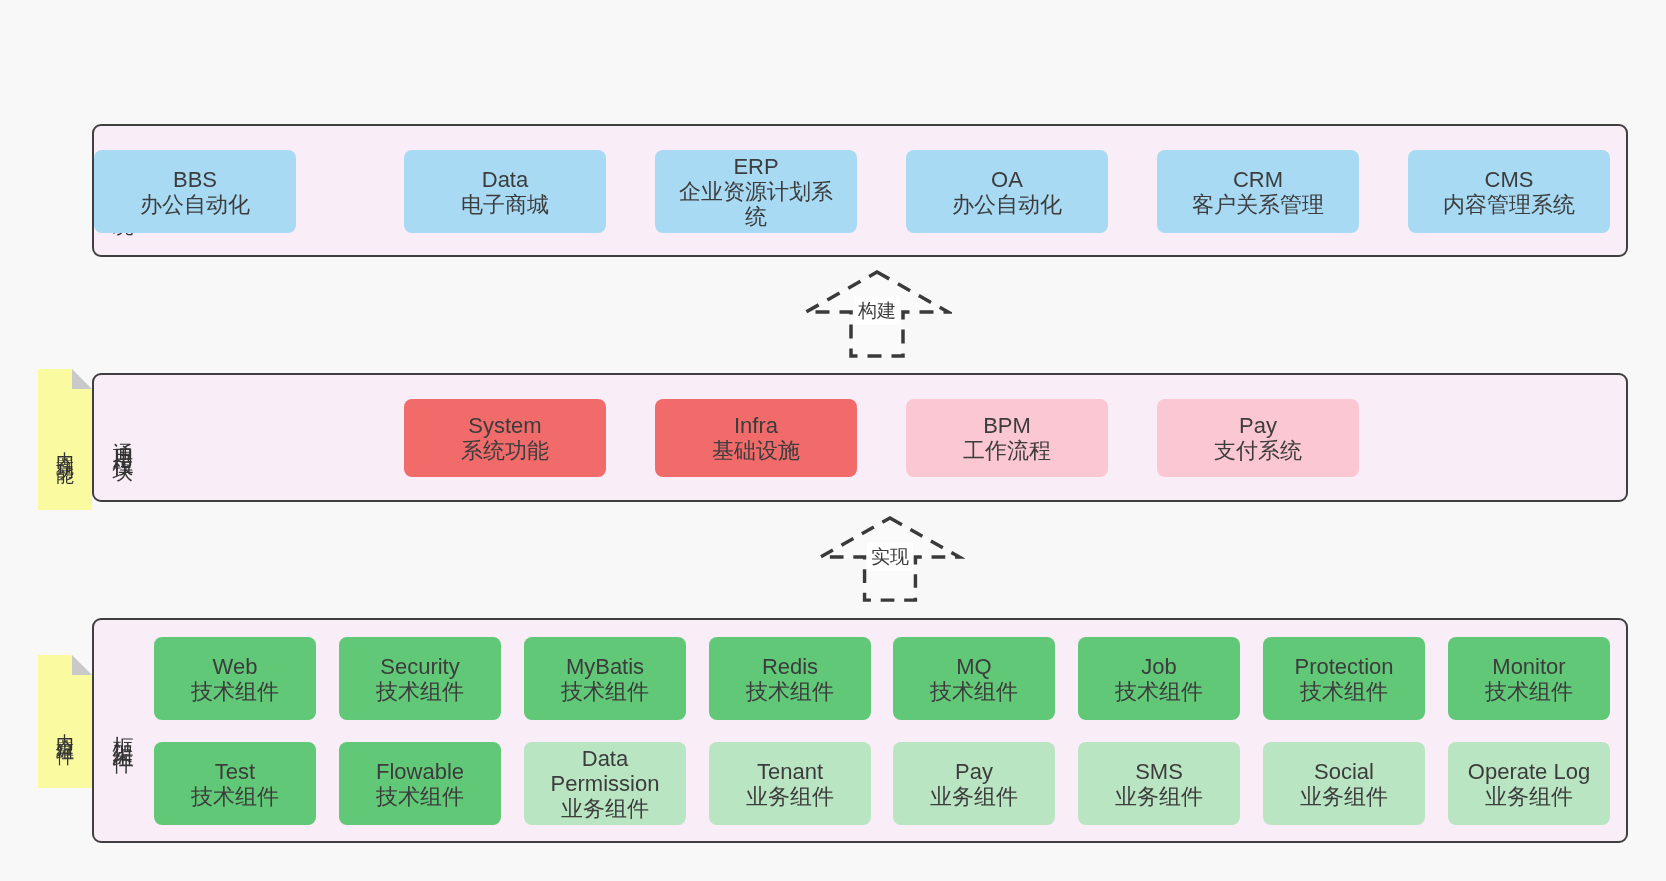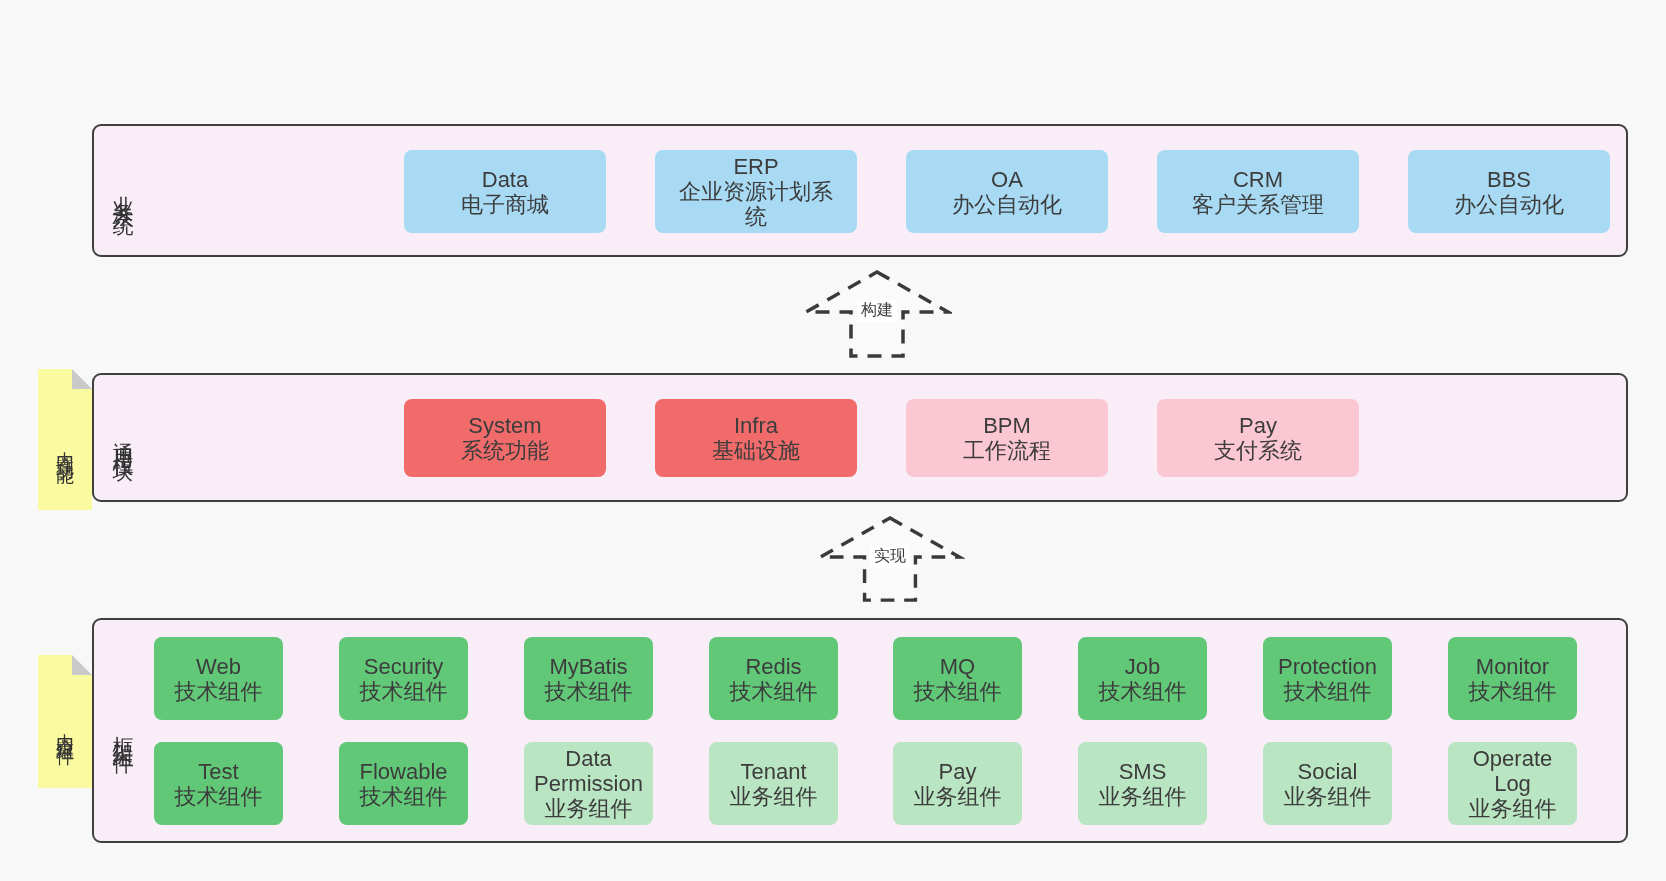--- a/index.html
+++ b/index.html
@@ -25,21 +25,21 @@
     font-size:21px;letter-spacing:6px;color:#333;
   }
   .box{
     position:absolute;border-radius:8px;box-sizing:border-box;
     display:flex;flex-direction:column;align-items:center;justify-content:center;
     text-align:center;font-size:22px;line-height:25px;padding:4px 14px;
   }
   .row-wide .box{width:202px;height:83px;}
   #panel-business .box{top:24px;}
   #panel-modules .box{top:24px;height:78px;}
-  #panel-components .box{width:129px;height:83px;padding:4px 18px;}
+  #panel-components .box{width:162px;height:83px;padding:4px 18px;}
   #panel-components .row1 .box{top:17px;}
   #panel-components .row2 .box{top:122px;}
   
   .cols6 .box:nth-of-type(1){left:59px}
   .cols6 .box:nth-of-type(2){left:310px}
   .cols6 .box:nth-of-type(3){left:561px}
   .cols6 .box:nth-of-type(4){left:812px}
   .cols6 .box:nth-of-type(5){left:1063px}
   .cols6 .box:nth-of-type(6){left:1314px}
   
@@ -71,21 +71,21 @@
   .note-label{
     writing-mode:vertical-rl;text-orientation:upright;
     font-size:18px;letter-spacing:5px;color:#333;margin-top:14px;
   }
   .arrow{position:absolute;z-index:1;}
   #arrow-build{left:802px;top:268px;width:150px;height:92px;}
   #arrow-implement{left:815px;top:514px;width:150px;height:90px;}
   .arrow svg{display:block;width:100%;height:100%;}
   .arrow-label{
     position:absolute;left:50%;top:44px;transform:translate(-50%,-55%);
-    background:#ffffff;padding:1px 4px;font-size:16px;white-space:nowrap;
+    background:#ffffff;padding:1px 4px;font-size:19px;white-space:nowrap;
   }
 </style>
 </head>
 <body>
 
 <div class="note" id="note-modules">
   <span class="note-label">内置功能</span>
 </div>
 <div class="note" id="note-components">
   <span class="note-label">内置组件</span>
@@ -101,20 +101,24 @@
     <div>ERP</div>
     <div>企业资源计划系统</div>
   </div>
   <div class="box blue">
     <div>OA</div>
     <div>办公自动化</div>
   </div>
   <div class="box blue">
     <div>CRM</div>
     <div>客户关系管理</div>
+  </div>
+  <div class="box blue">
+    <div>CMS</div>
+    <div>内容管理系统</div>
   </div>
   <div class="box blue">
     <div>BBS</div>
     <div>办公自动化</div>
   </div>
 </div>
 
 <div class="arrow" id="arrow-build">
   <svg viewBox="0 0 150 92">
     <polygon points="75,4 146,44 101,44 101,88 49,88 49,44 4,44" fill="#fafafa" stroke="#3a3a3a" stroke-width="3.5" stroke-dasharray="14 10"></polygon>

